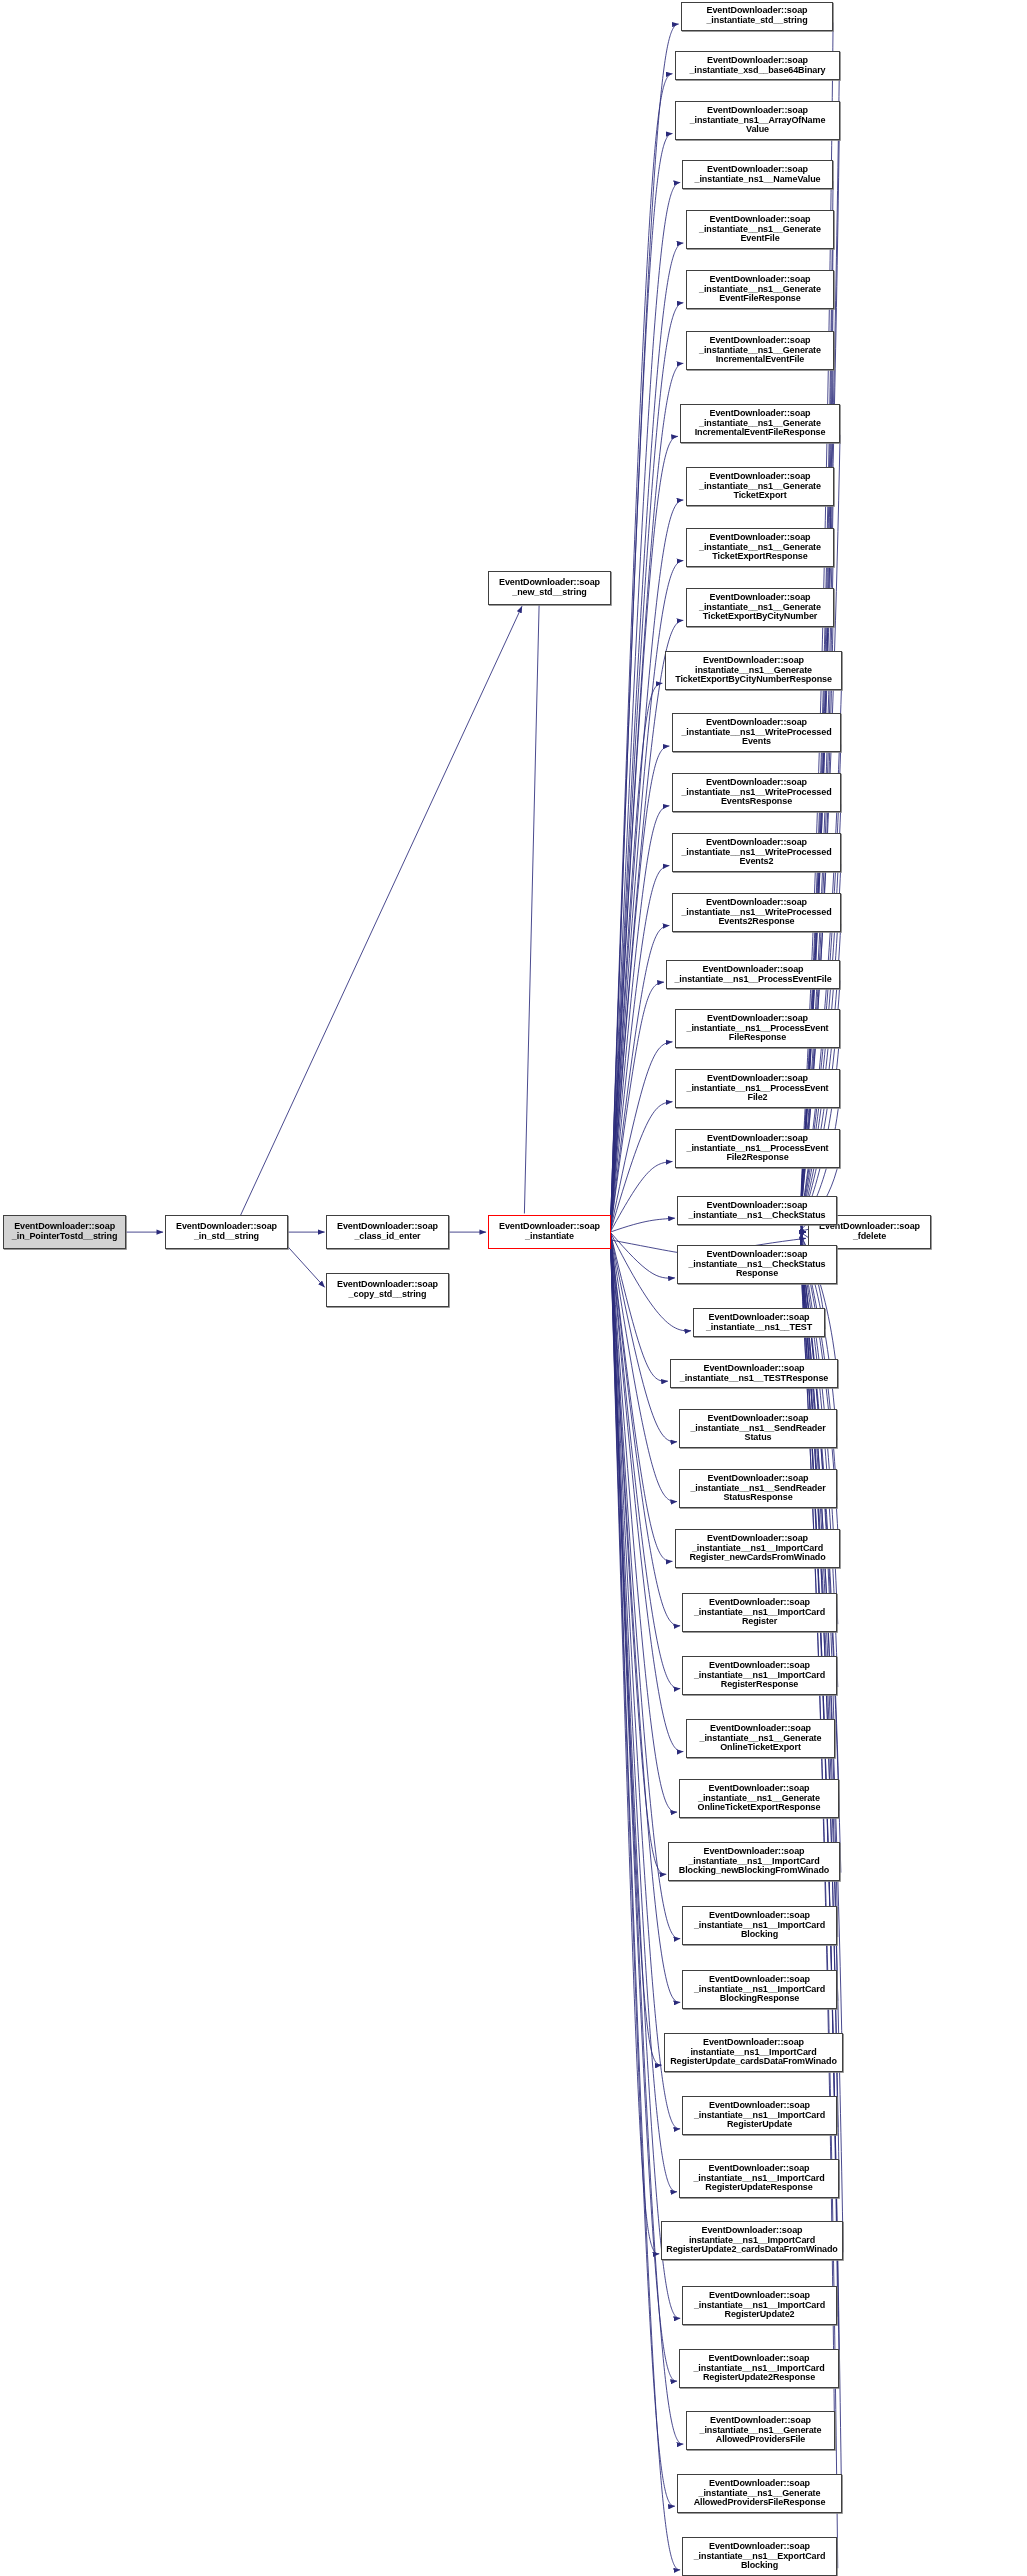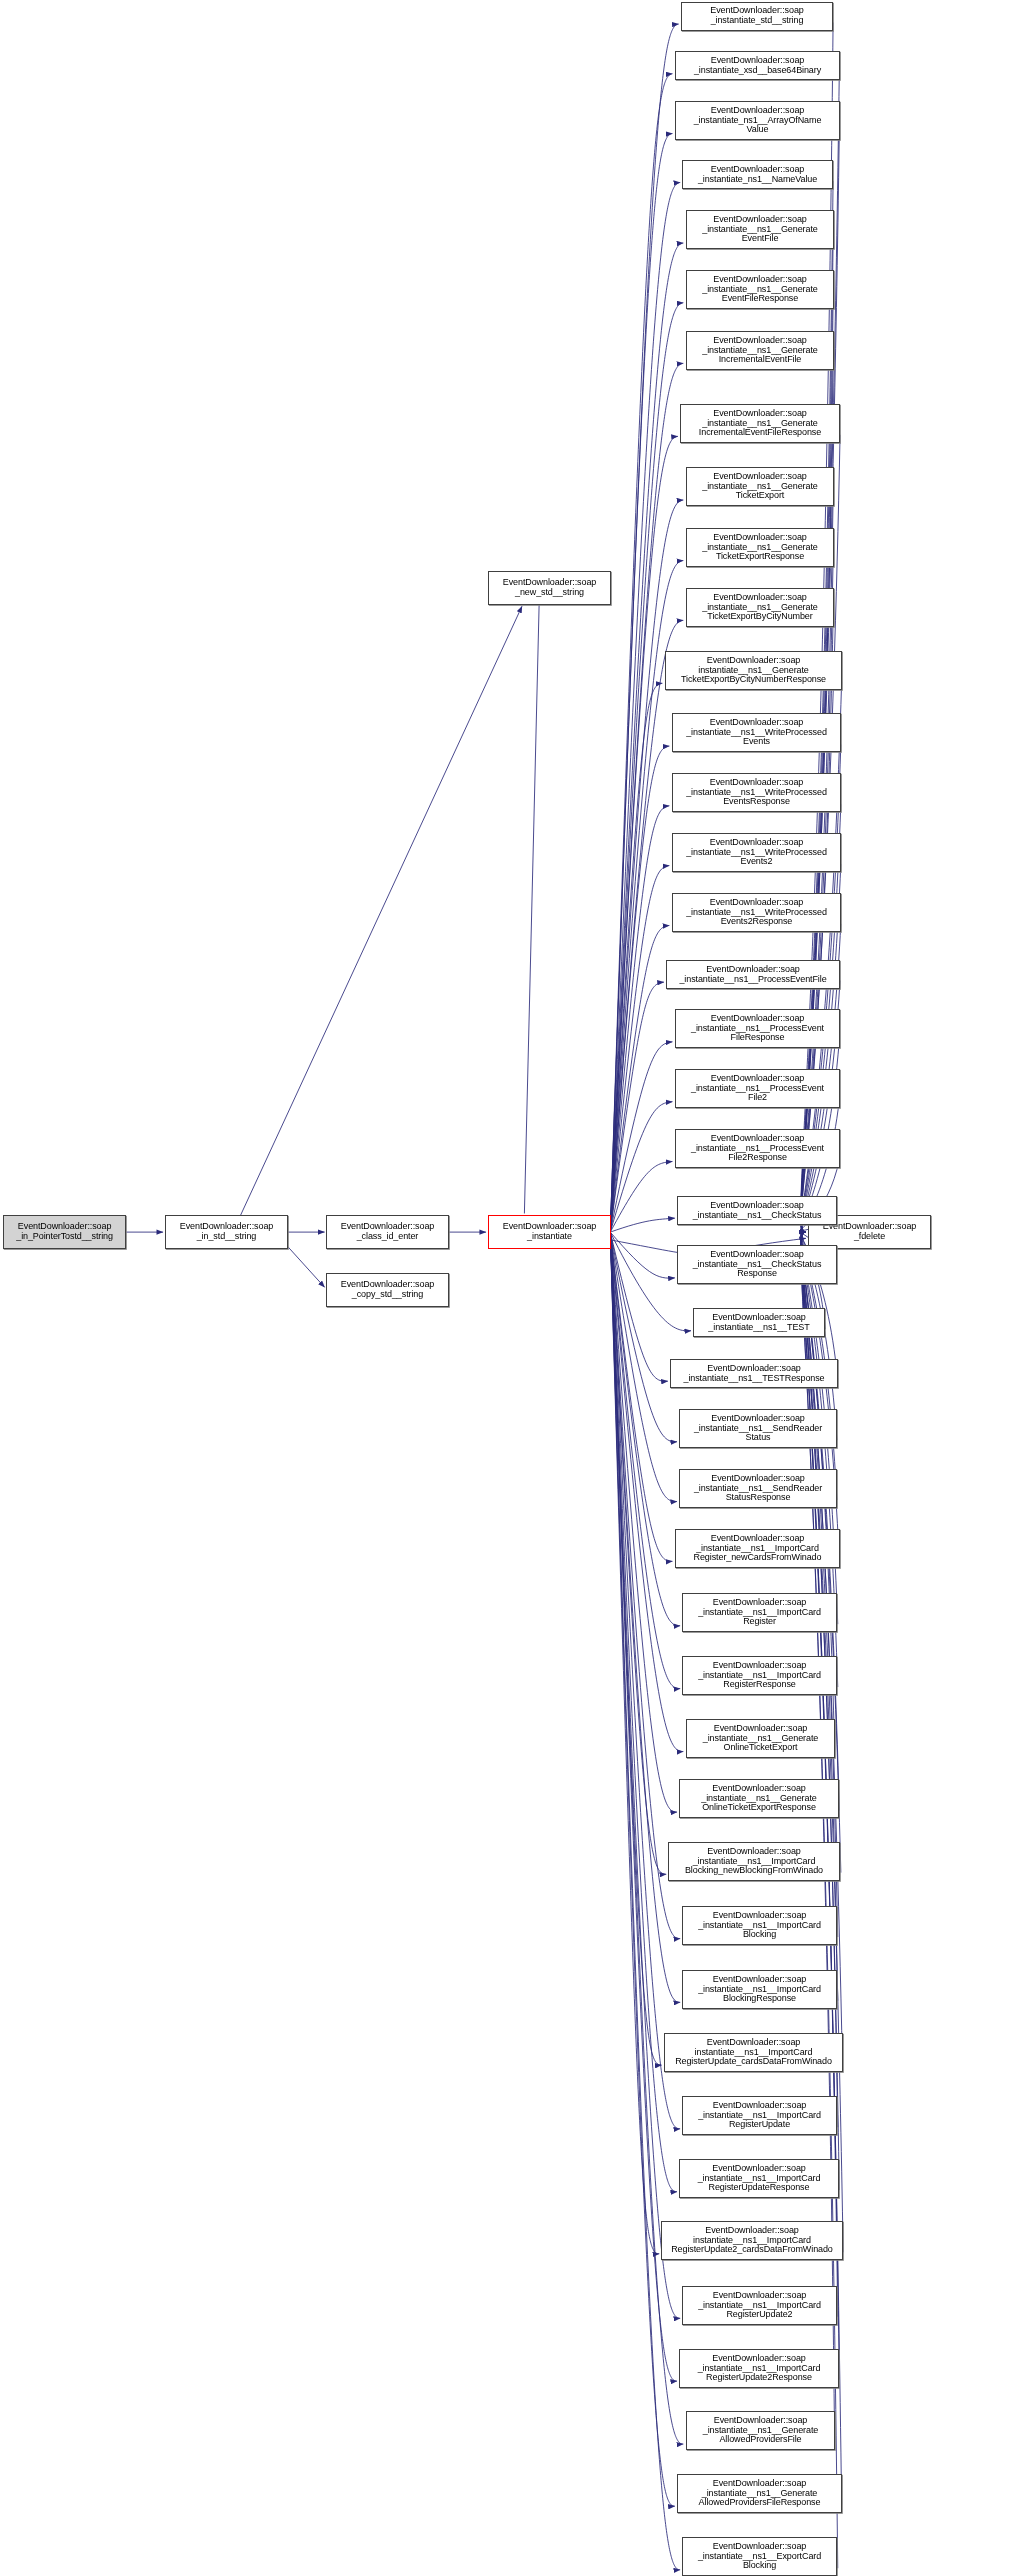--- a/index.html
+++ b/index.html
@@ -15,20 +15,21 @@
     display:flex;
     align-items:center;
     justify-content:center;
     text-align:center;
     color:#000000;
     font-size:9px;
     line-height:9.8px;
     letter-spacing:-0.1px;
     padding:0.8px 2.3px;
     white-space:pre-line;
+    font-weight:bold;
   }
   .node.root{background:#d3d3d3;border-color:#404040;}
   .node.current{background:#ffffff;border:1.2px solid #ff0000;box-shadow:none;}
 </style>
 </head>
 <body>
 
 <div id="canvas">
 
   <svg class="edges" viewBox="0 0 1324 3318">

